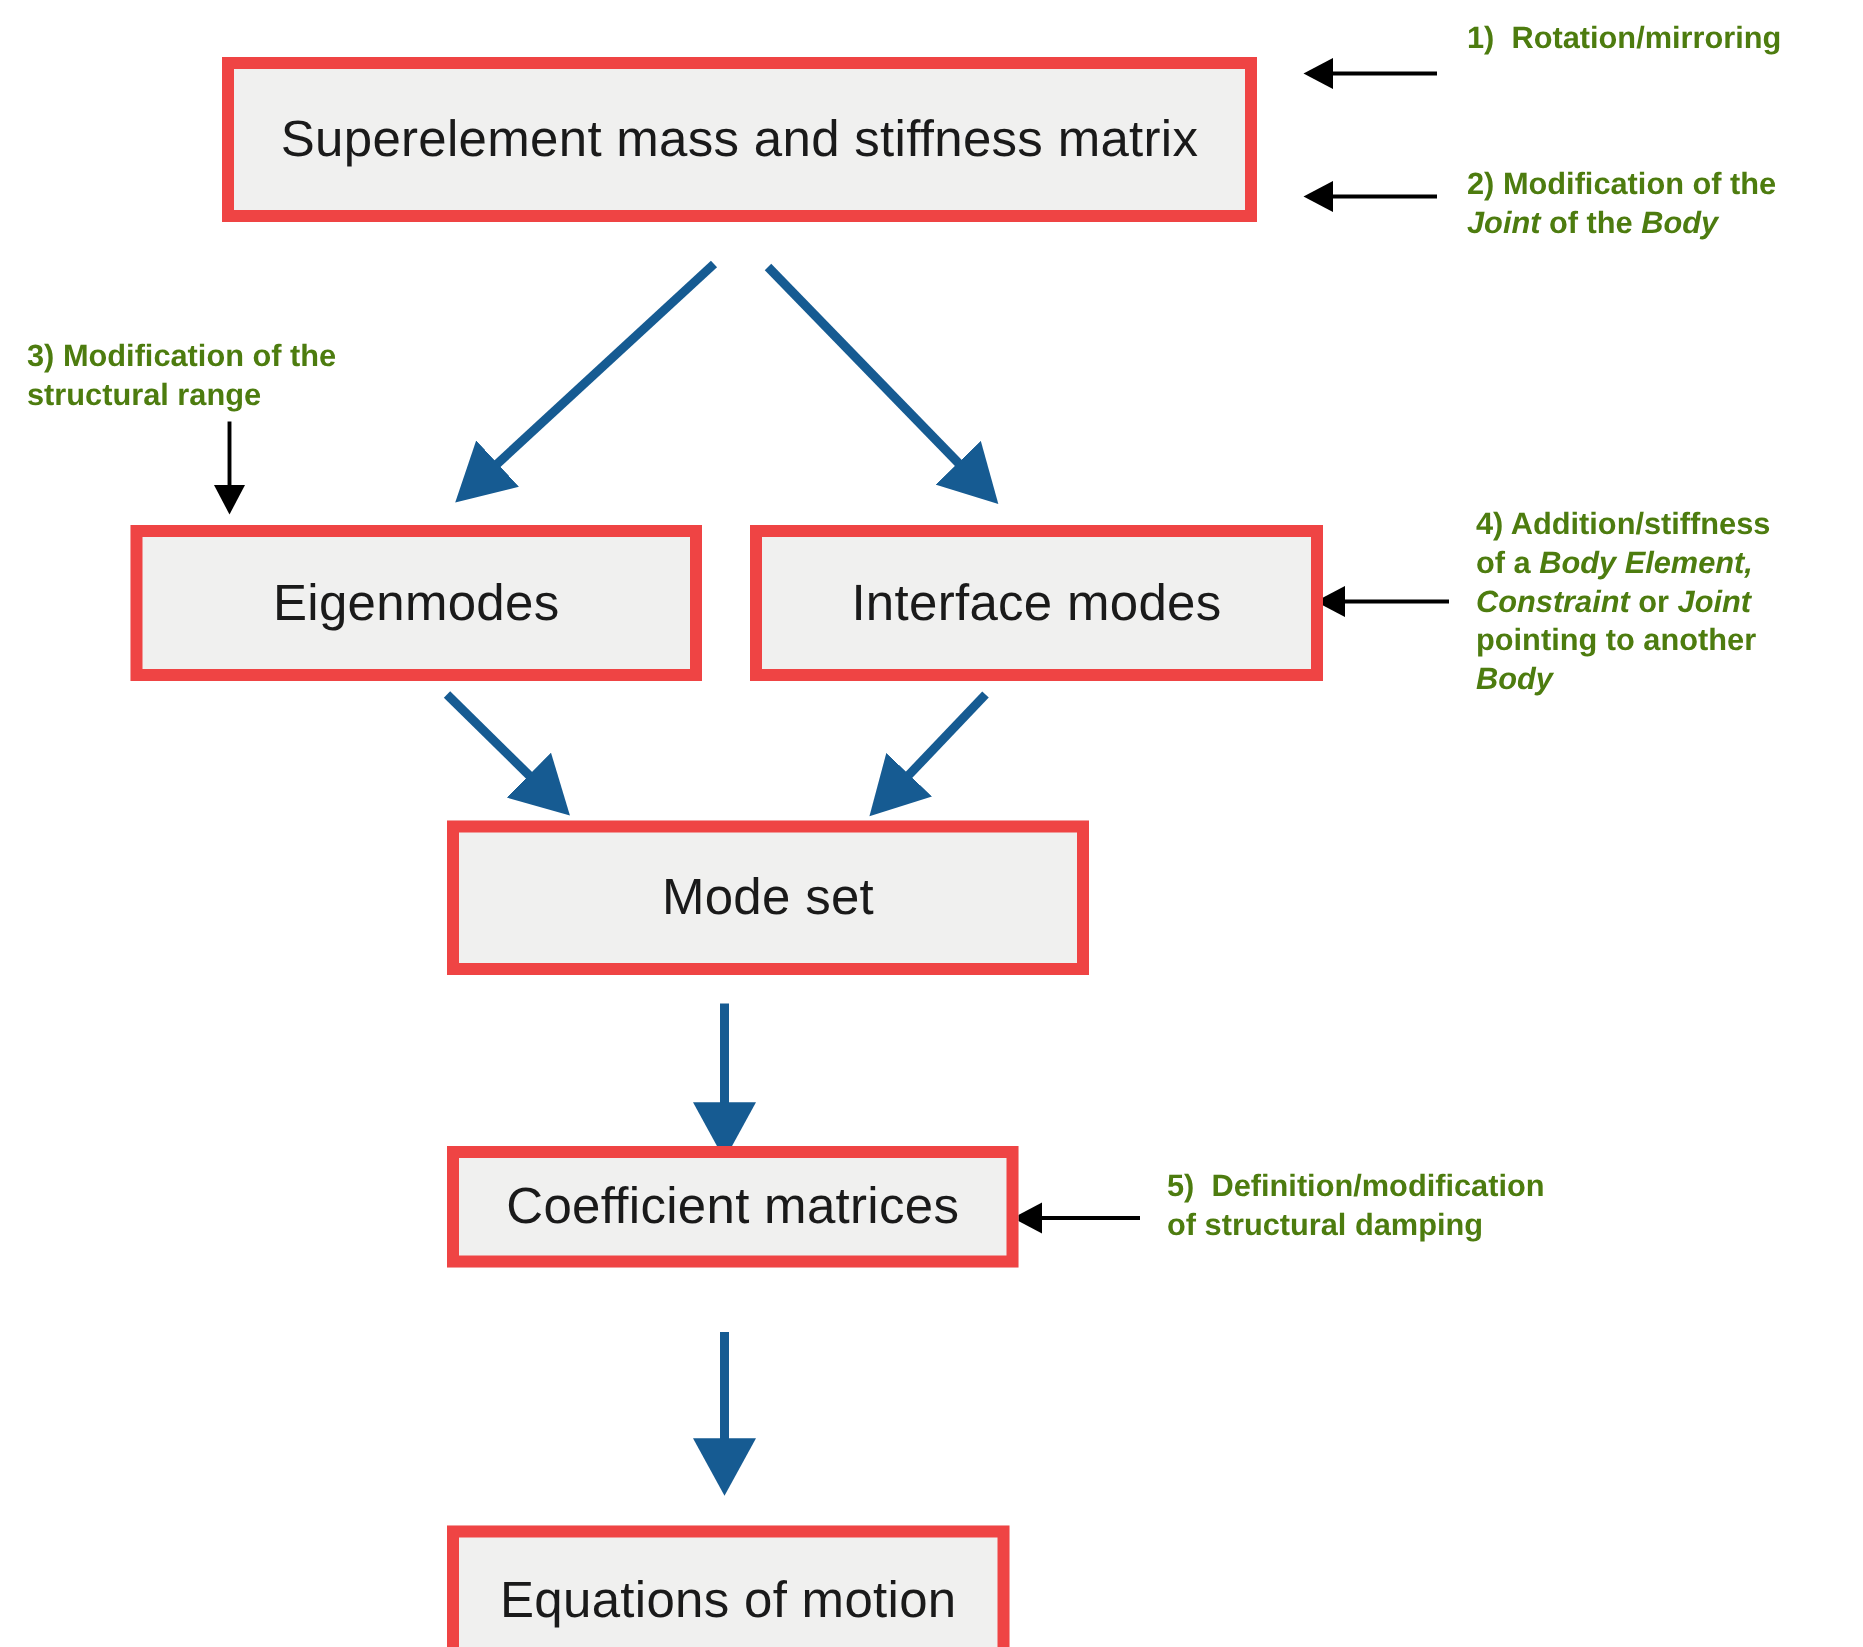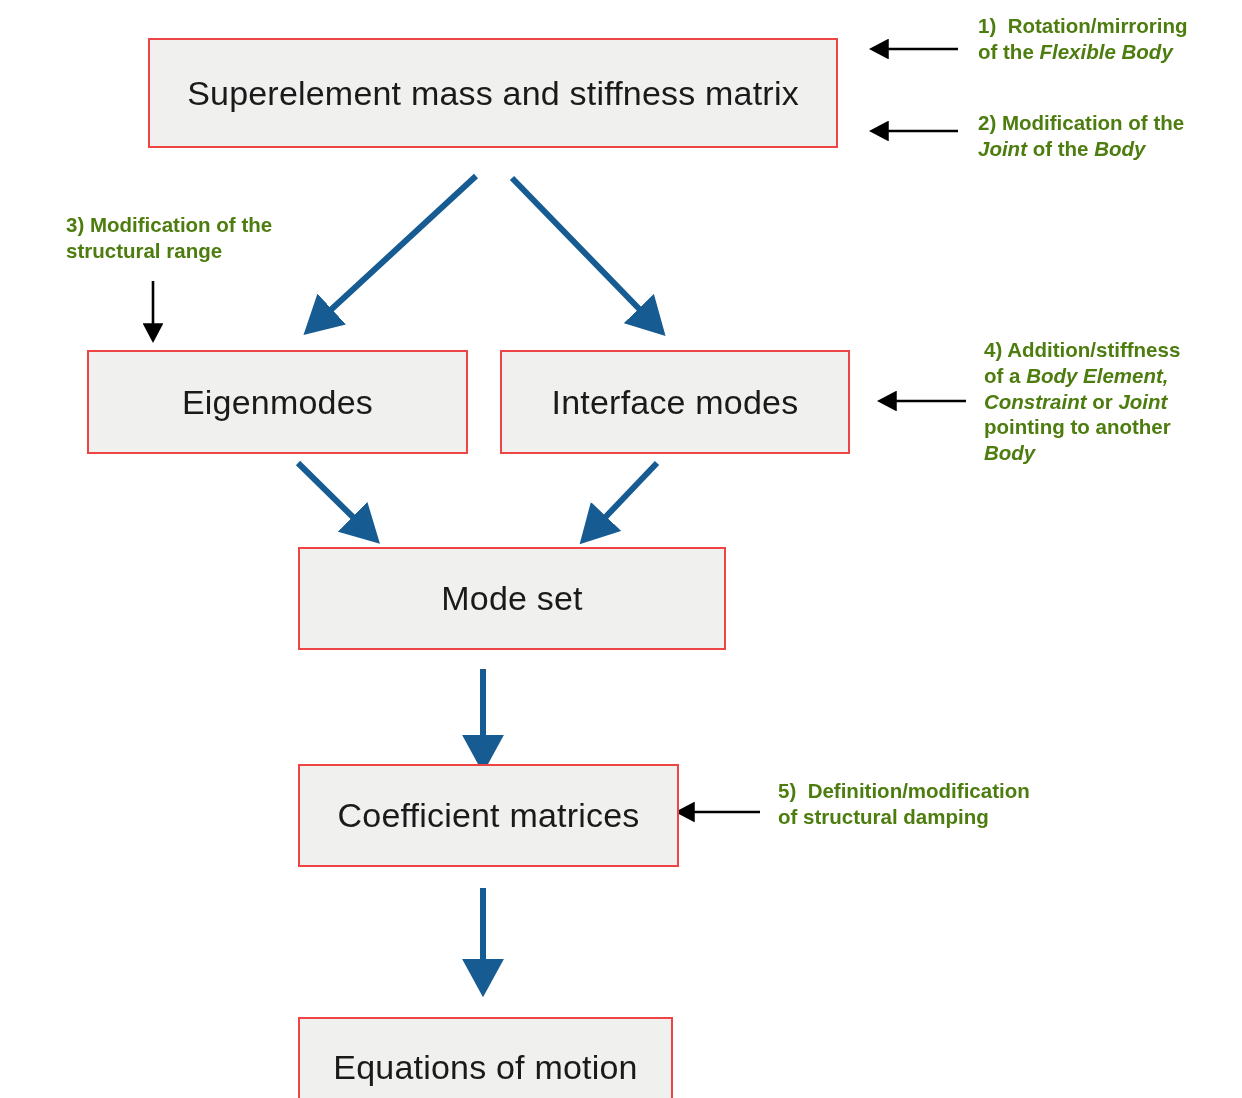--- a/index.html
+++ b/index.html
@@ -14,21 +14,21 @@
     position: relative;
     width: 1242px;
     height: 1098px;
     background: #ffffff;
     overflow: hidden;
   }
   .box {
     position: absolute;
     box-sizing: border-box;
     background: #f0f0ef;
-    border: 2px solid #ef4444;
+    border: 8px solid #ef4444;
     display: flex;
     align-items: center;
     justify-content: center;
     color: #1a1a1a;
     font-size: 34px;
     font-weight: 400;
     letter-spacing: 0.2px;
     font-family: "Liberation Sans", sans-serif;
   }
   .annot {
@@ -112,57 +112,54 @@
   </svg>
 
   <div class="box" style="left:148px; top:38px; width:690px; height:110px;">
     <span>Superelement mass and stiffness matrix</span>
   </div>
 
   <div class="box" style="left:87px; top:350px; width:381px; height:104px;">
     <span>Eigenmodes</span>
   </div>
 
-  <div class="box" style="left:500px; top:350px; width:350px; height:104px;">
+  <div class="box" style="left:500px; top:350px; width:382px; height:104px;">
     <span>Interface modes</span>
   </div>
 
   <div class="box" style="left:298px; top:547px; width:428px; height:103px;">
     <span>Mode set</span>
   </div>
 
-  <div class="box" style="left:298px; top:764px; width:381px; height:103px;">
+  <div class="box" style="left:298px; top:764px; width:381px; height:81px;">
     <span>Coefficient matrices</span>
   </div>
 
   <div class="box" style="left:298px; top:988px; width:375px; height:101px;margin-top:29px;">
     <span>Equations of motion</span>
   </div>
 
   <div class="annot" style="left:978px; top:13px; width:264px;">
     <div>
       <span>1)</span>&nbsp;
       <span>Rotation/mirroring</span>
-    </div>
-    <div>
-      <span>of the </span><span class="it">Flexible Body</span>
     </div>
   </div>
 
   <div class="annot" style="left:978px; top:110px; width:264px;">
     <div>
       <span>2)</span>
       <span>Modification of the</span>
     </div>
     <div>
       <span class="it">Joint</span><span> of the </span><span class="it">Body</span>
     </div>
   </div>
 
-  <div class="annot" style="left:18px; top:212px; width:280px;margin-left:48px;">
+  <div class="annot" style="left:18px; top:225px; width:280px;">
     <div>
       <span>3)</span>
       <span>Modification of the</span>
     </div>
     <div>
       <span>structural range</span>
     </div>
   </div>
 
   <div class="annot" style="left:984px; top:337px; width:258px;">

